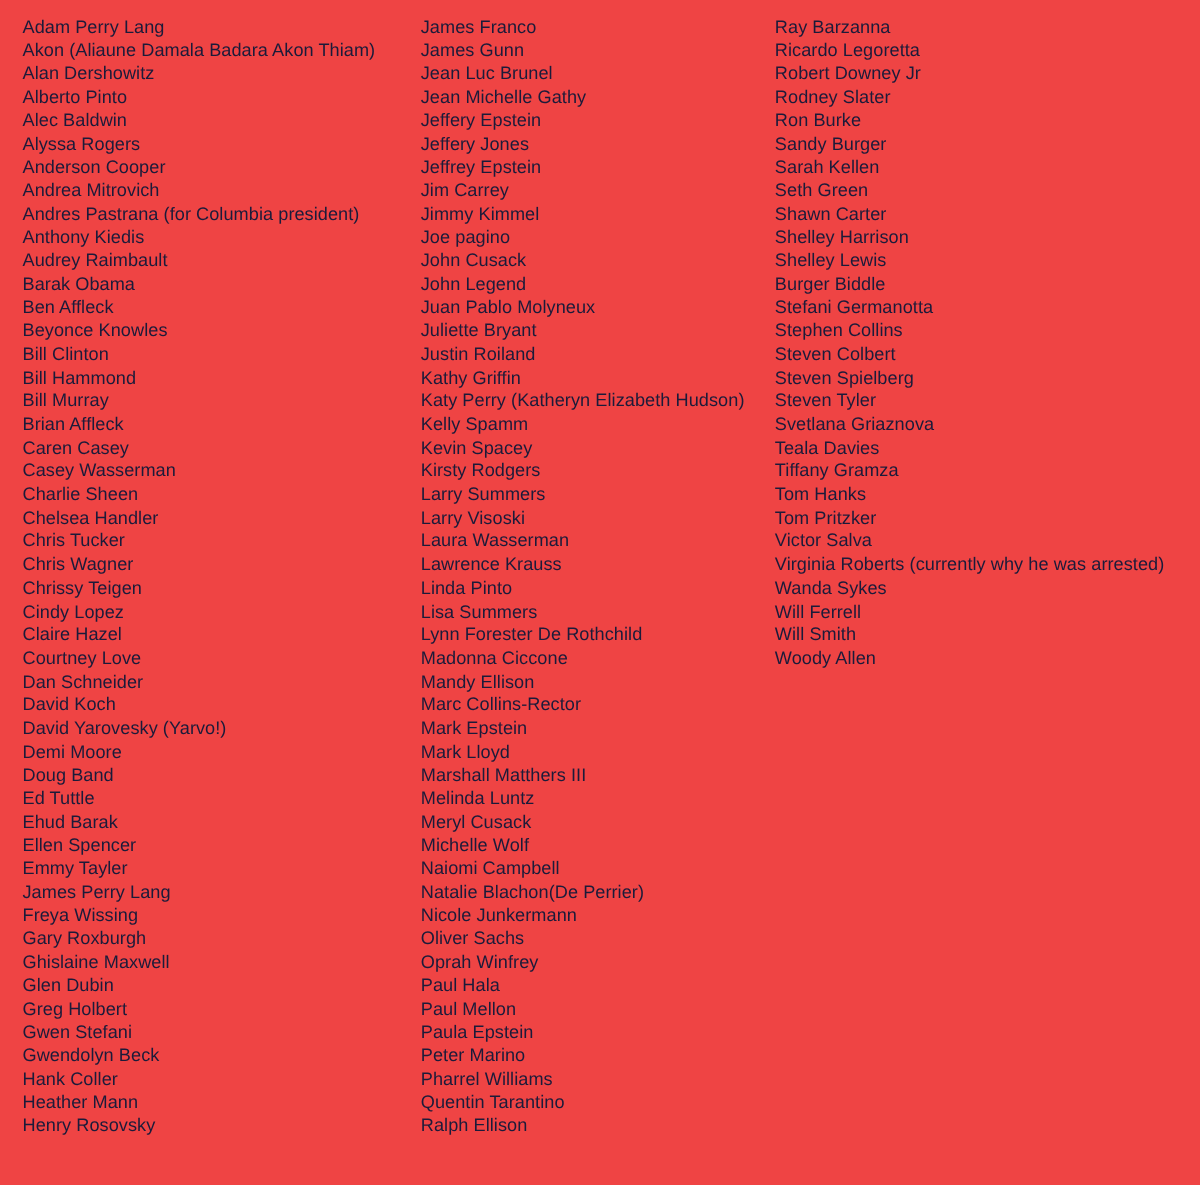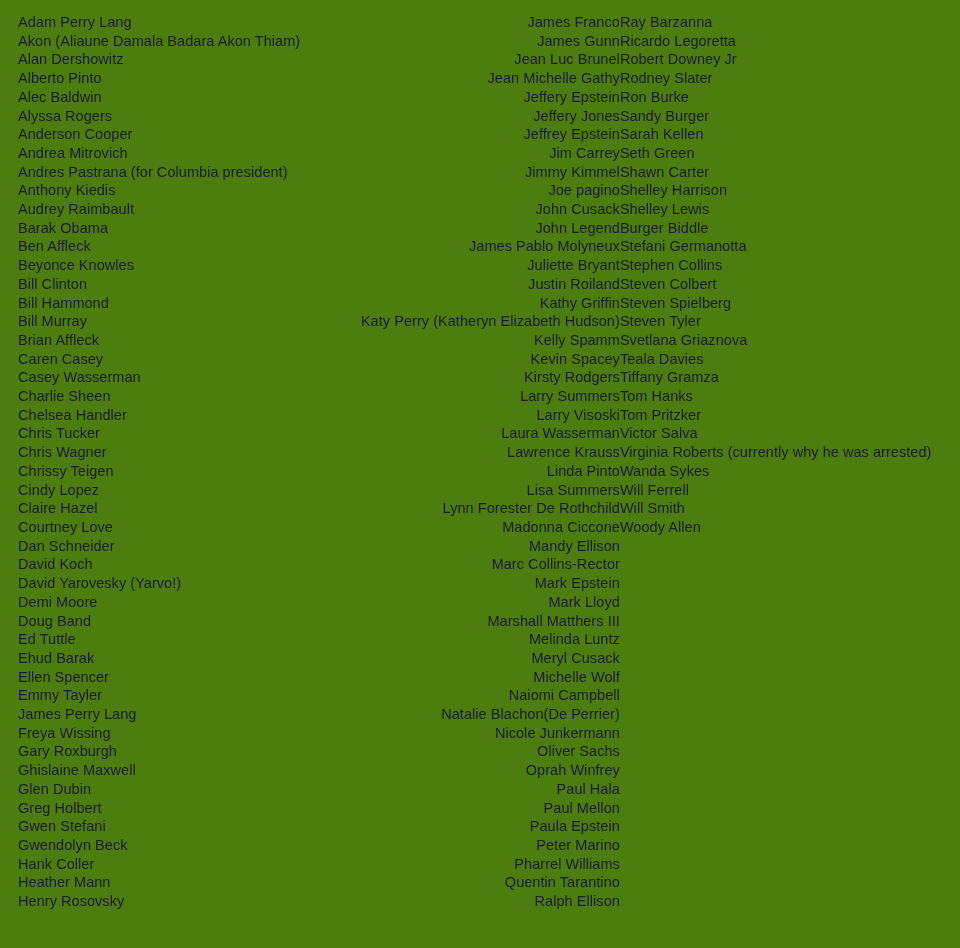--- a/index.html
+++ b/index.html
@@ -9,36 +9,36 @@
   body {
     width: 960px;
     height: 948px;
     background: #f7eef5;
     font-family: "Liberation Sans", sans-serif;
     overflow: hidden;
   }
   #page {
     width: 960px;
     height: 948px;
-    background: #4d7c0f;
+    background: #ef4444;
     position: relative;
     box-sizing: border-box;
     padding: 13px 8px 0 8px;
   }
   .columns {
     display: flex;
     flex-direction: row;
     align-items: flex-start;
   }
   .column {
     display: flex;
     flex-direction: column;
   }
   .col-1 { width: 320px; padding-left: 10px; }
-  .col-2 { width: 290px; padding-left: 6px; align-items: flex-end; }
+  .col-2 { width: 290px; padding-left: 6px; }
   .col-3 { width: 340px; padding-left: 0px; justify-content: flex-end; }
   .name {
     font-size: 14.5px;
     line-height: 18.7px;
     color: #1b1b3a;
     white-space: nowrap;
     letter-spacing: 0.05px;
   }
 </style>
 </head>
@@ -102,21 +102,21 @@
         <div class="name">Jean Luc Brunel</div>
         <div class="name">Jean Michelle Gathy</div>
         <div class="name">Jeffery Epstein</div>
         <div class="name">Jeffery Jones</div>
         <div class="name">Jeffrey Epstein</div>
         <div class="name">Jim Carrey</div>
         <div class="name">Jimmy Kimmel</div>
         <div class="name">Joe pagino</div>
         <div class="name">John Cusack</div>
         <div class="name">John Legend</div>
-        <div class="name">James Pablo Molyneux</div>
+        <div class="name">Juan Pablo Molyneux</div>
         <div class="name">Juliette Bryant</div>
         <div class="name">Justin Roiland</div>
         <div class="name">Kathy Griffin</div>
         <div class="name">Katy Perry (Katheryn Elizabeth Hudson)</div>
         <div class="name">Kelly Spamm</div>
         <div class="name">Kevin Spacey</div>
         <div class="name">Kirsty Rodgers</div>
         <div class="name">Larry Summers</div>
         <div class="name">Larry Visoski</div>
         <div class="name">Laura Wasserman</div>

